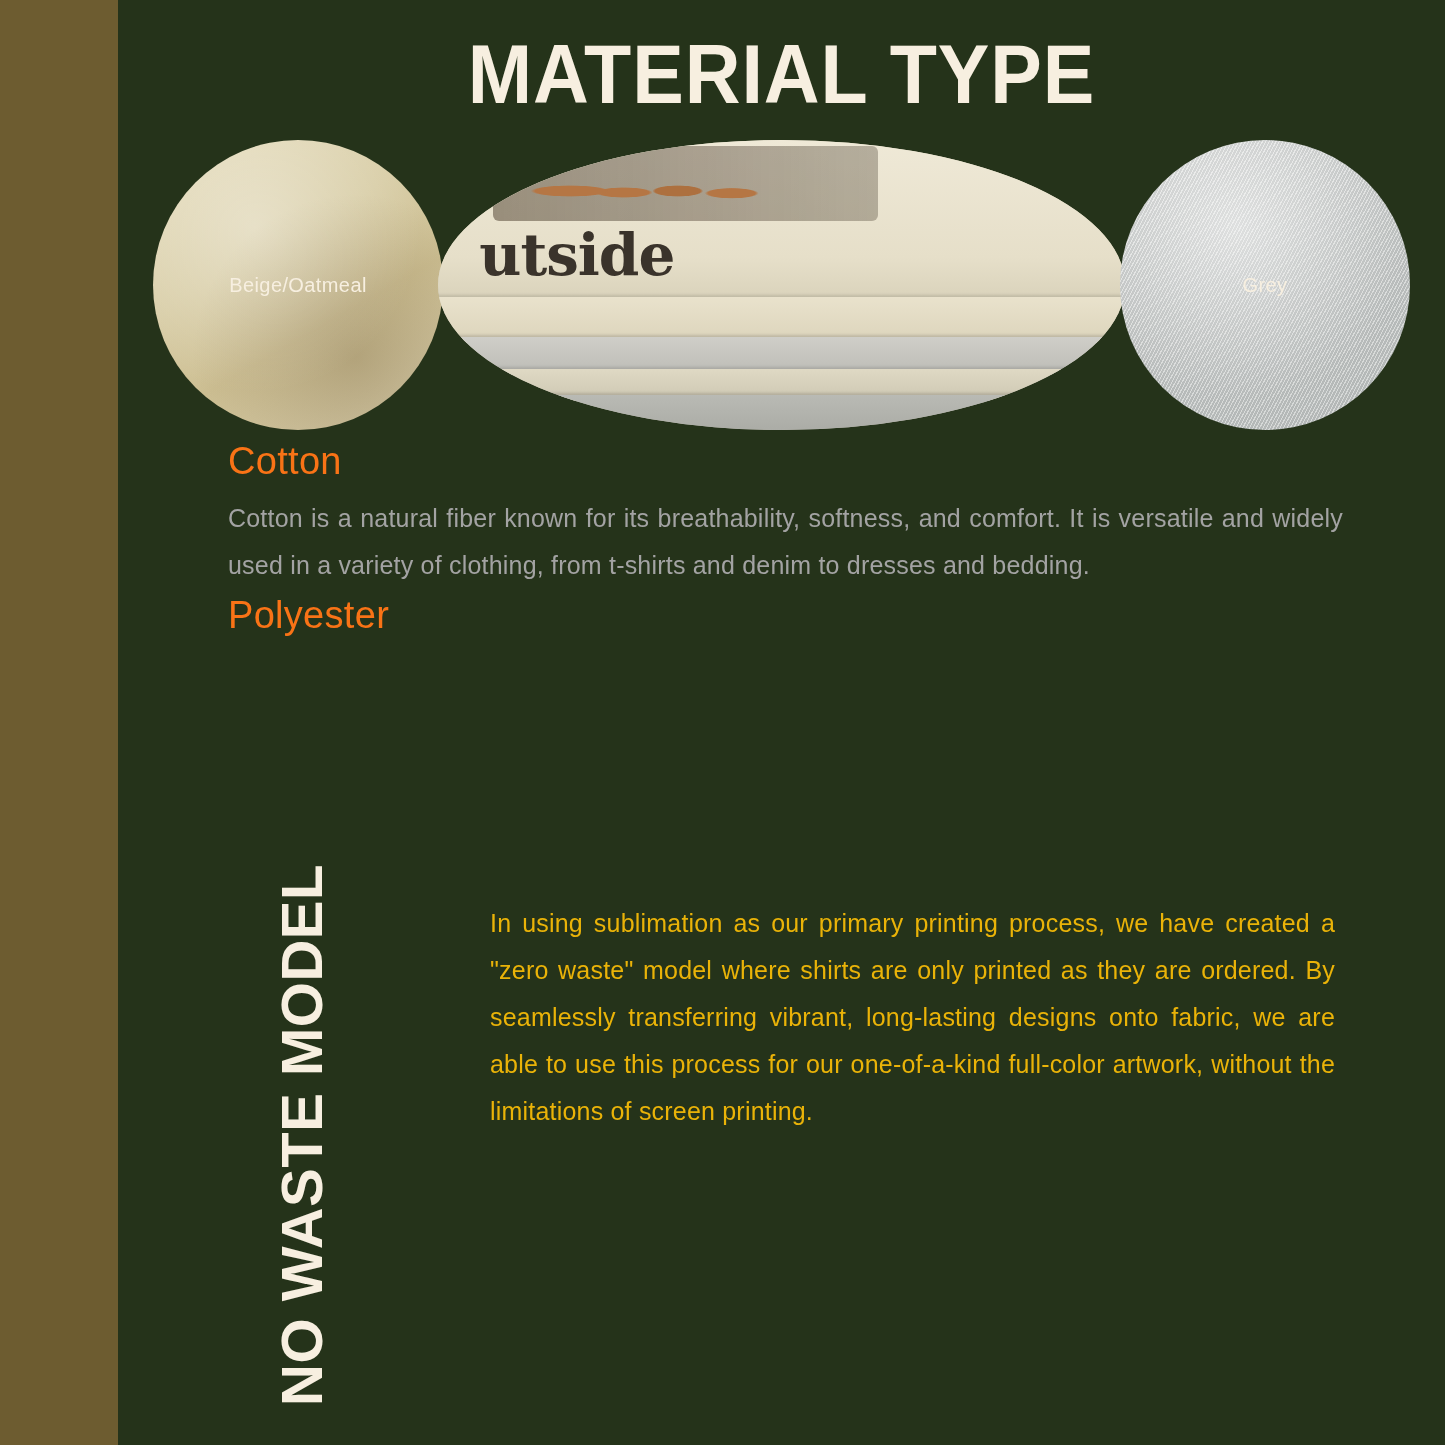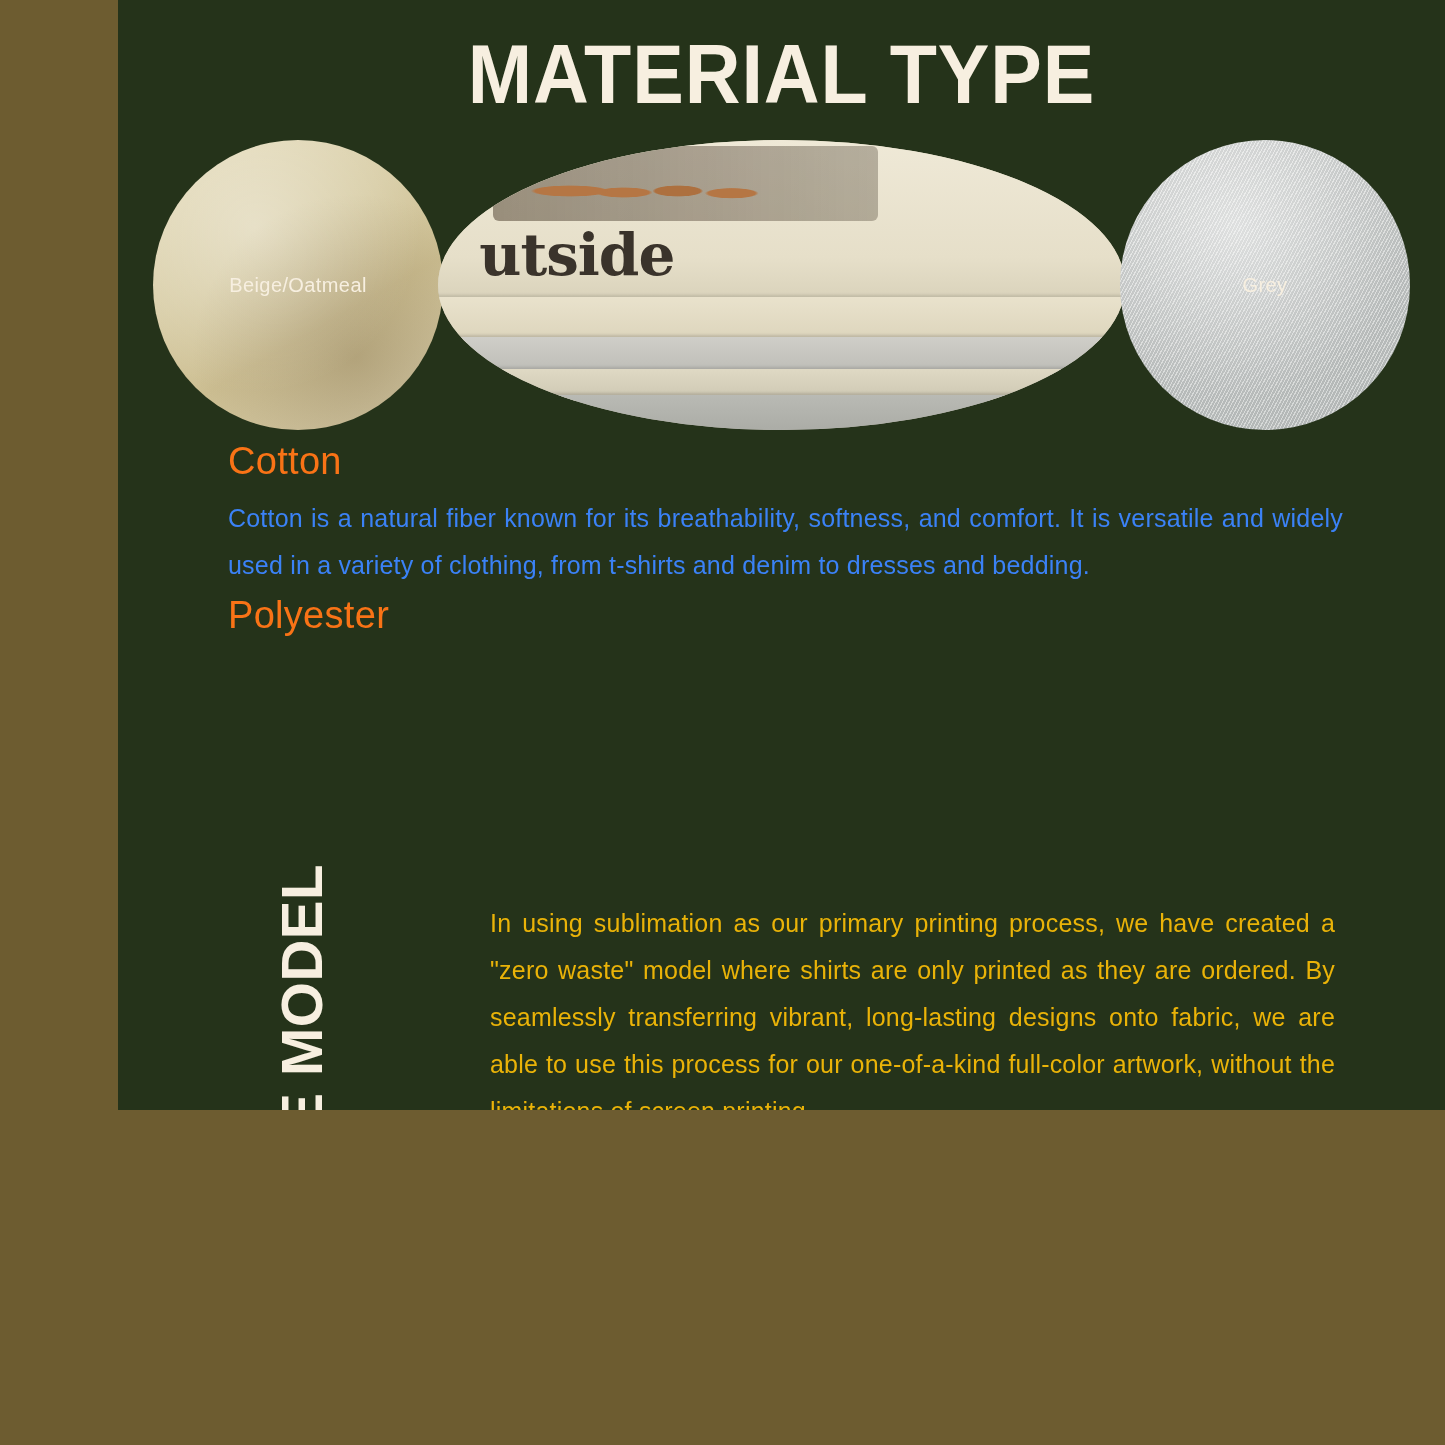--- a/index.html
+++ b/index.html
@@ -19,21 +19,21 @@
     top: 0;
     width: 1445px;
     height: 1445px;
     background: #6d5c30;
   }
   .panel {
     position: absolute;
     left: 118px;
     top: 0;
     width: 1327px;
-    height: 1110px;
+    height: 1445px;
     background: #25331a;
     overflow: hidden;
   }
 
   
   .title {
     position: absolute;
     left: 0;
     top: 26px;
     width: 1327px;
@@ -142,21 +142,21 @@
   }
   .sec-h {
     color: #f97316;
     font-family: "Liberation Sans", sans-serif;
     font-size: 38px;
     font-weight: normal;
     margin: 0 0 12px 0;
     letter-spacing: 0.3px;
   }
   .sec-p {
-    color: #3b82f6;
+    color: #a3a3a3;
     font-family: "Liberation Sans", sans-serif;
     font-size: 25px;
     line-height: 1.88;
     margin: 0;
     text-align: justify;
     letter-spacing: 0.2px;
   }
   #sec-cotton { top: 440px; }
   #sec-poly   { top: 594px; }
 

